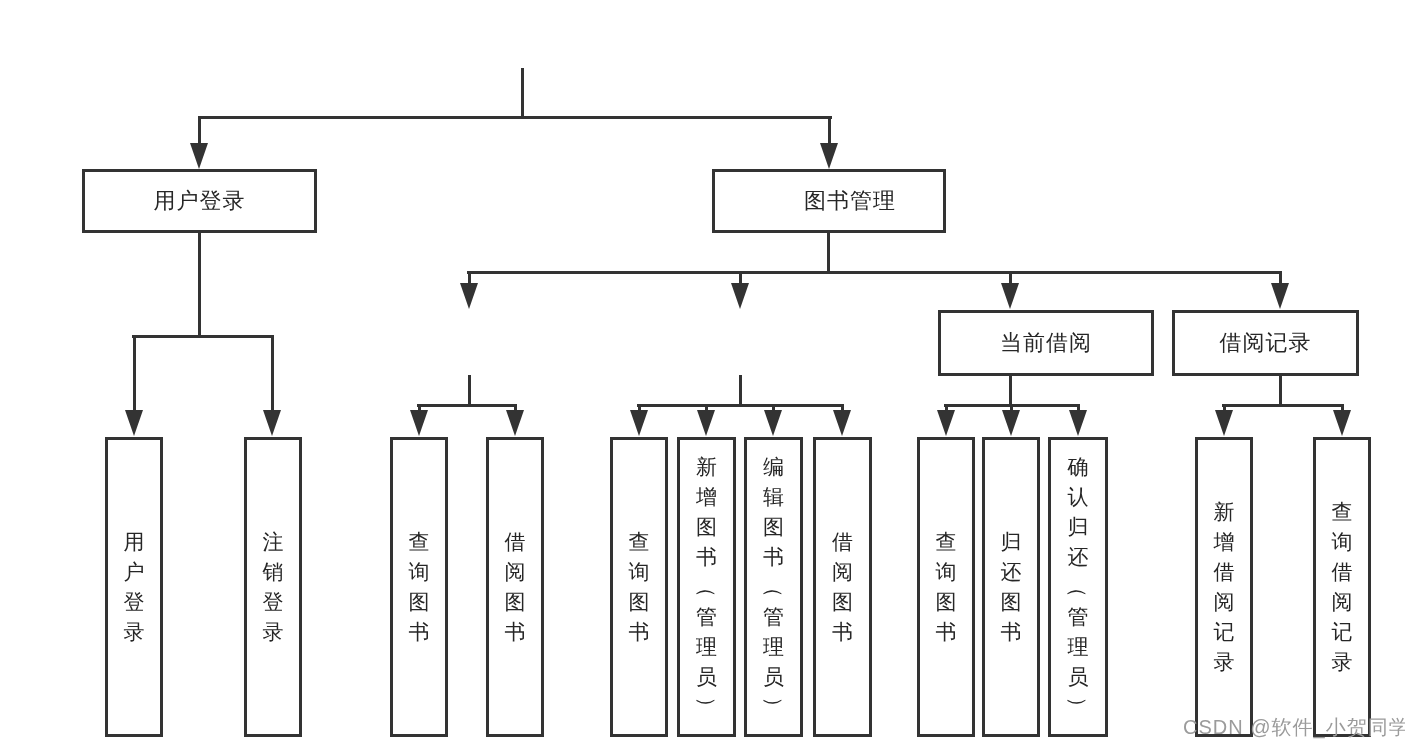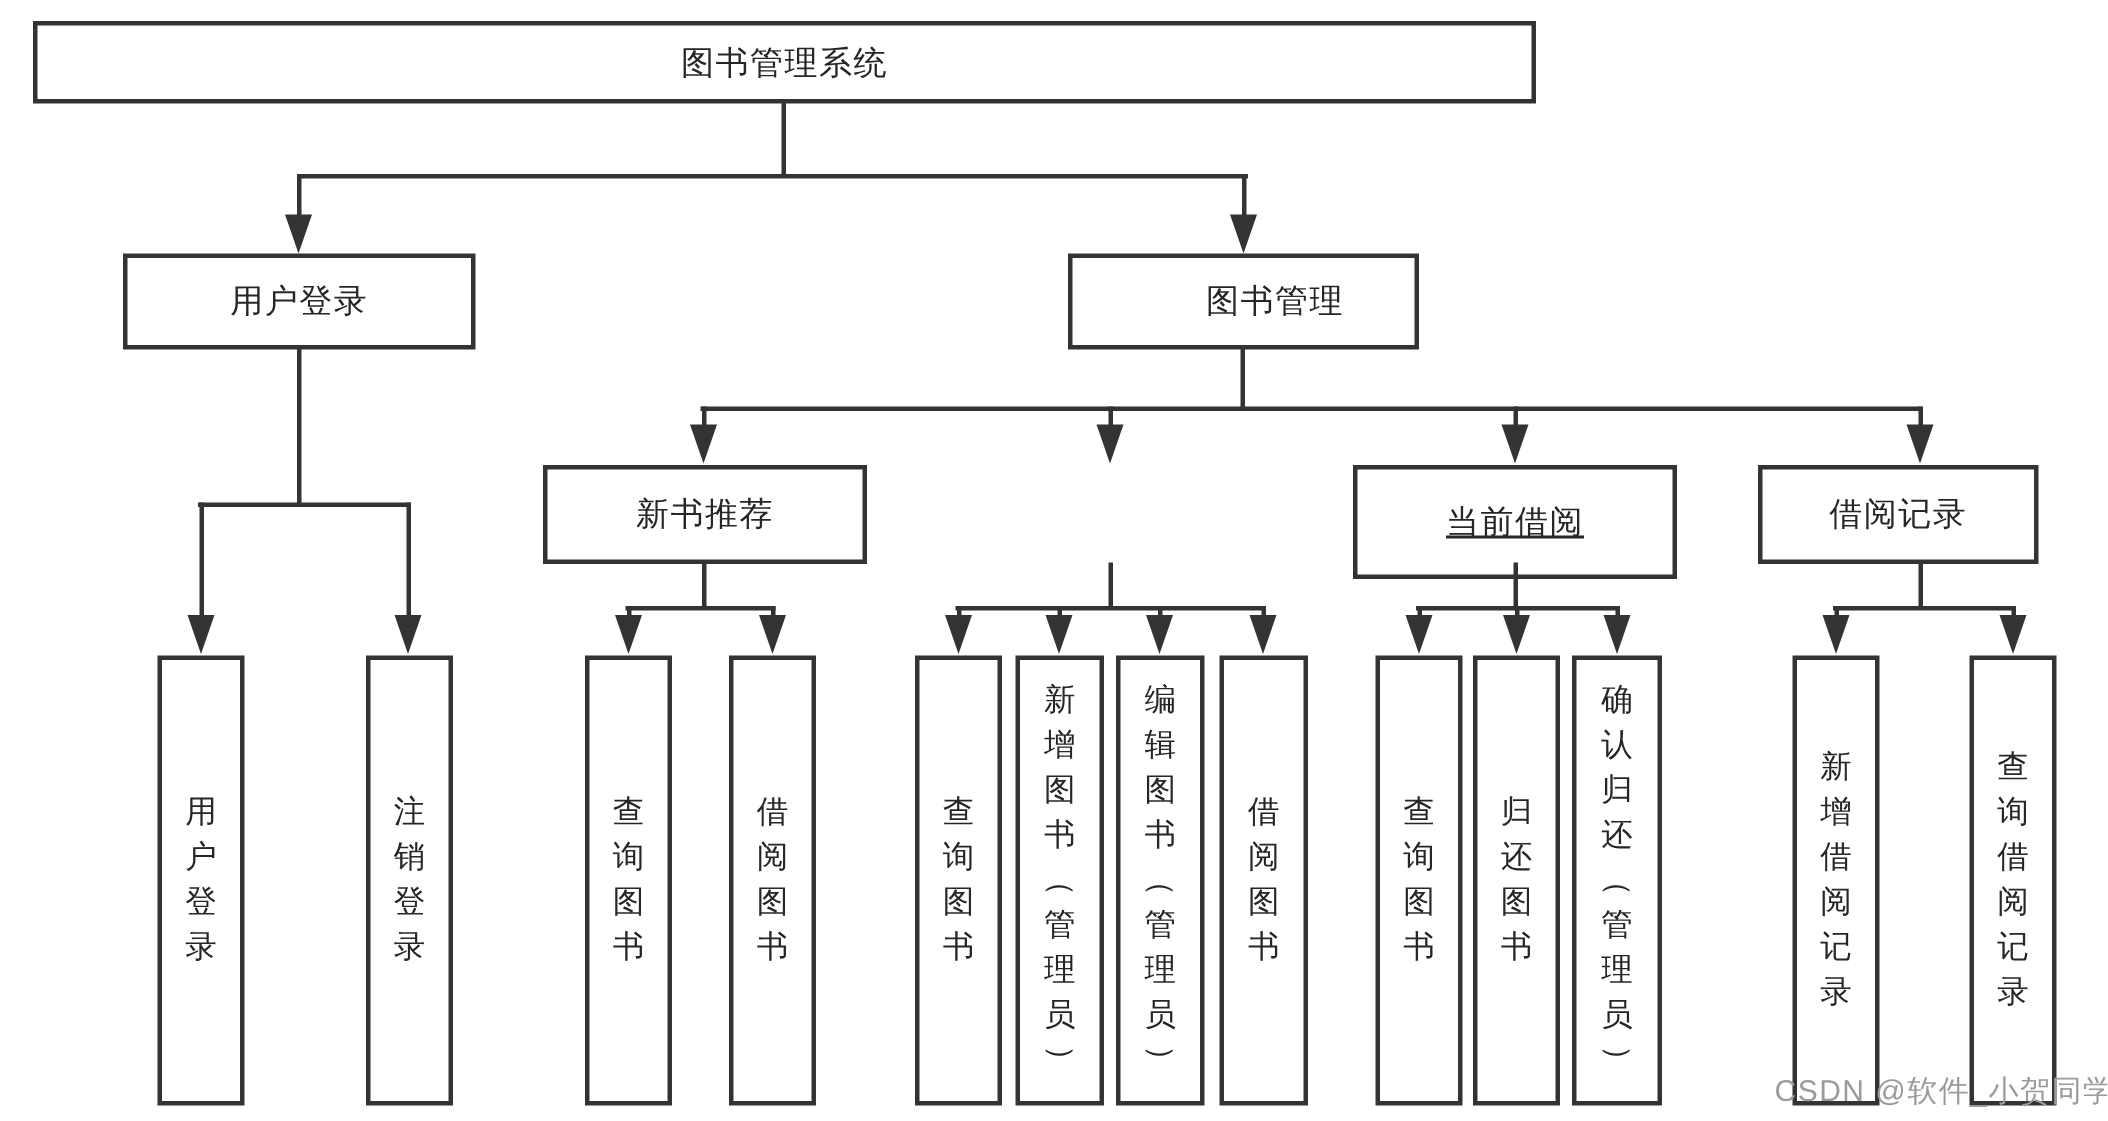--- a/index.html
+++ b/index.html
@@ -54,23 +54,20 @@
     letter-spacing:1px;
     z-index:5;
     white-space:nowrap;
   }
 </style>
 </head>
 <body>
 
 <div id="stage">
 
-  <div class="box" style="left:22px;top:14px;width:1002px;height:55px;">
-    <span>图书管理系统</span>
-  </div>
 
   <div class="vline" style="left:521px;top:68px;height:50px;"></div>
   <div class="hline" style="left:198px;top:116px;width:634px;"></div>
   <div class="vline" style="left:198px;top:116px;height:32px;"></div>
   <div class="arrow" style="left:190px;top:143px;"></div>
   <div class="vline" style="left:828px;top:116px;height:32px;"></div>
   <div class="arrow" style="left:820px;top:143px;"></div>
 
   <div class="box" style="left:82px;top:169px;width:235px;height:64px;">
     <span>用户登录</span>
@@ -90,24 +87,21 @@
   <div class="hline" style="left:467px;top:271px;width:814px;"></div>
   <div class="vline" style="left:468px;top:271px;height:16px;"></div>
   <div class="arrow" style="left:460px;top:283px;"></div>
   <div class="vline" style="left:739px;top:271px;height:16px;"></div>
   <div class="arrow" style="left:731px;top:283px;"></div>
   <div class="vline" style="left:1009px;top:271px;height:16px;"></div>
   <div class="arrow" style="left:1001px;top:283px;"></div>
   <div class="vline" style="left:1279px;top:271px;height:16px;"></div>
   <div class="arrow" style="left:1271px;top:283px;"></div>
 
-  <div class="box" style="left:362px;top:310px;width:216px;height:66px;">
-    <span>新书推荐</span>
-  </div>
-  <div class="box" style="left:902px;top:310px;width:216px;height:76px;text-decoration:underline;">
+  <div class="box" style="left:938px;top:310px;width:216px;height:66px;">
     <span>当前借阅</span>
   </div>
   <div class="box" style="left:1172px;top:310px;width:187px;height:66px;">
     <span>借阅记录</span>
   </div>
 
   <div class="vline" style="left:468px;top:375px;height:31px;"></div>
   <div class="hline" style="left:417px;top:404px;width:100px;"></div>
   <div class="vline" style="left:418px;top:404px;height:10px;"></div>
   <div class="arrow" style="left:410px;top:410px;"></div>

